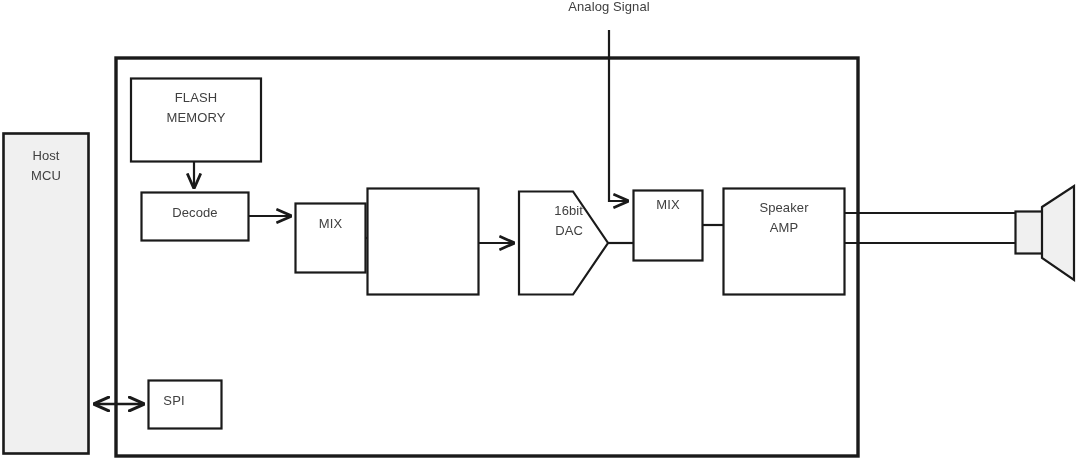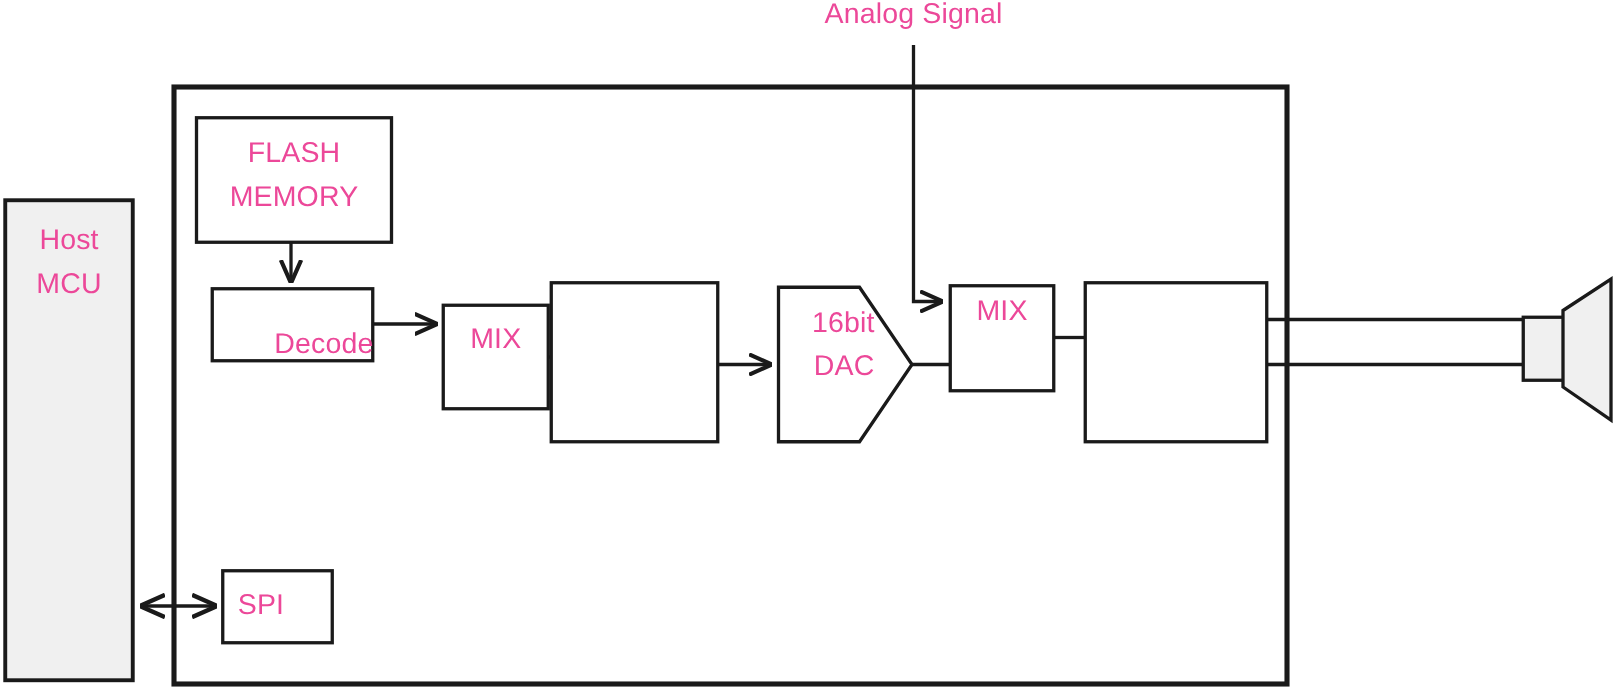--- a/index.html
+++ b/index.html
@@ -17,23 +17,23 @@
   }
   svg.layer {
     position: absolute;
     left: 0;
     top: 0;
     width: 1080px;
     height: 460px;
   }
   .lbl {
     position: absolute;
-    color: #ec4899;
+    color: #404040;
     font-family: "Liberation Sans", sans-serif;
-    font-size: 19px;
+    font-size: 13px;
     line-height: 1.05;
     text-align: center;
     white-space: pre;
     pointer-events: none;
     letter-spacing: 0.1px;
   }
   .lbl.two-line { line-height: 1.55; }
 </style>
 </head>
 <body>
@@ -90,27 +90,28 @@
 
     <rect x="148.5" y="380.5" width="73" height="48" fill="#ffffff" stroke="#1a1a1a" stroke-width="2.2"></rect>
 
     <line x1="94" y1="404" x2="144" y2="404" stroke="#1a1a1a" stroke-width="2.4" marker-start="url(#arrowR)" marker-end="url(#arrowR)"></line>
   </svg>
 
   <div class="lbl two-line" style="left:131px; top:88px; width:130px;"><span>FLASH</span><br><span>MEMORY</span></div>
 
   <div class="lbl two-line" style="left:3px; top:146px; width:86px;"><span>Host</span><br><span>MCU</span></div>
 
-  <div class="lbl" style="left:141px; top:220px; width:108px;text-align:right;"><span>Decode</span></div>
+  <div class="lbl" style="left:141px; top:206px; width:108px;"><span>Decode</span></div>
 
   <div class="lbl" style="left:295px; top:217px; width:71px;"><span>MIX</span></div>
 
 
   <div class="lbl two-line" style="left:519px; top:201px; width:64px;text-align:right;"><span>16bit</span><br><span>DAC</span></div>
 
   <div class="lbl" style="left:633px; top:198px; width:70px;"><span>MIX</span></div>
 
+  <div class="lbl two-line" style="left:723px; top:198px; width:122px;"><span>Speaker</span><br><span>AMP</span></div>
 
   <div class="lbl" style="left:148px; top:394px; width:52px;"><span>SPI</span></div>
 
   <div class="lbl" style="left:509px; top:0px; width:200px;"><span>Analog Signal</span></div>
 
 </div>
 
 </body></html>

